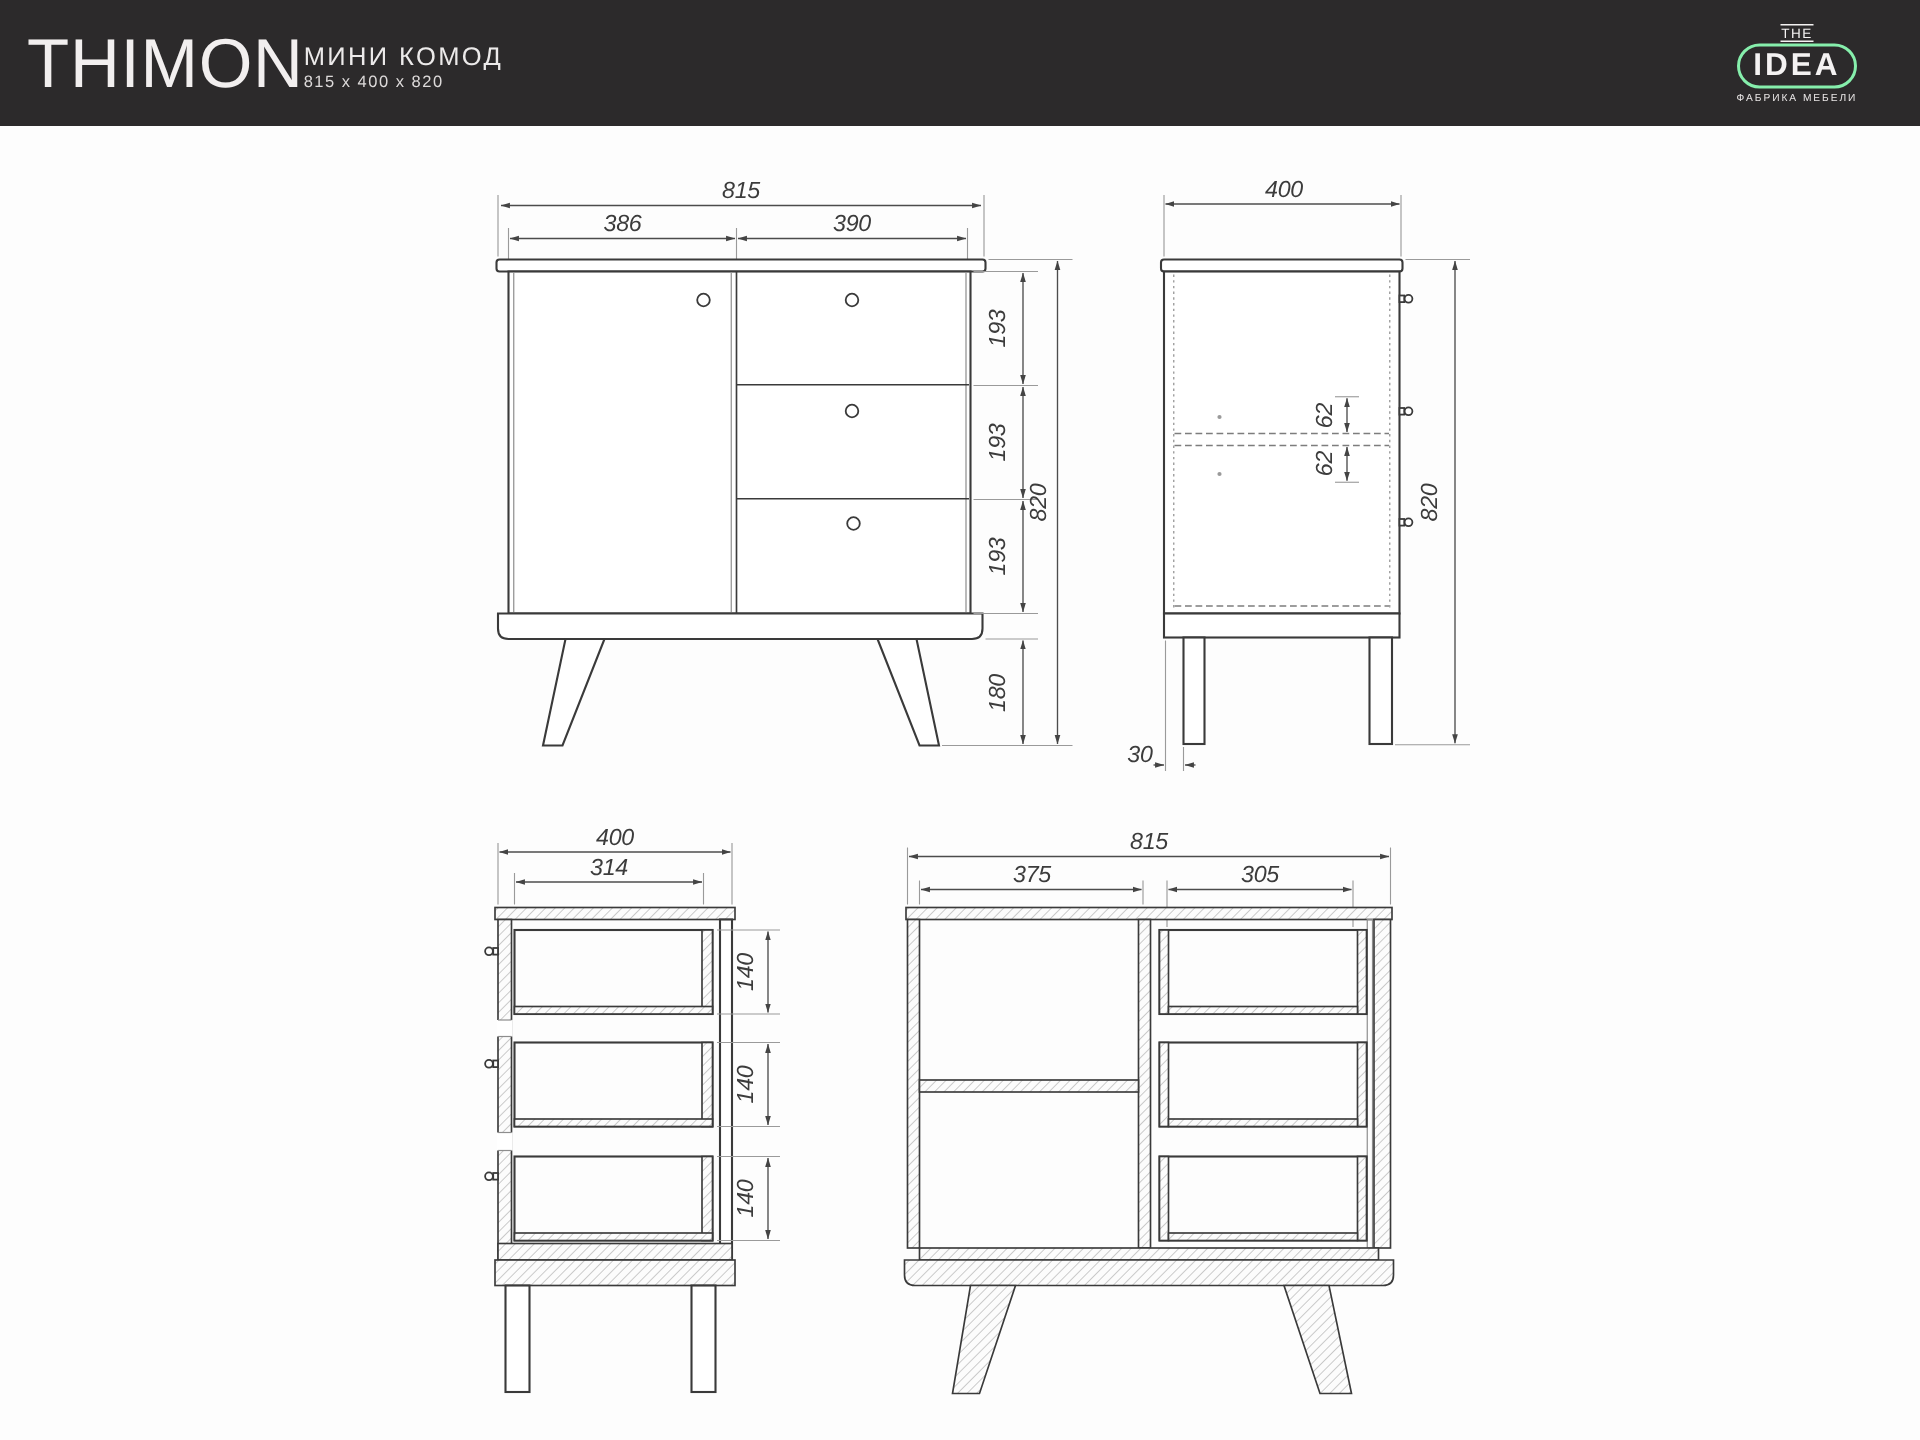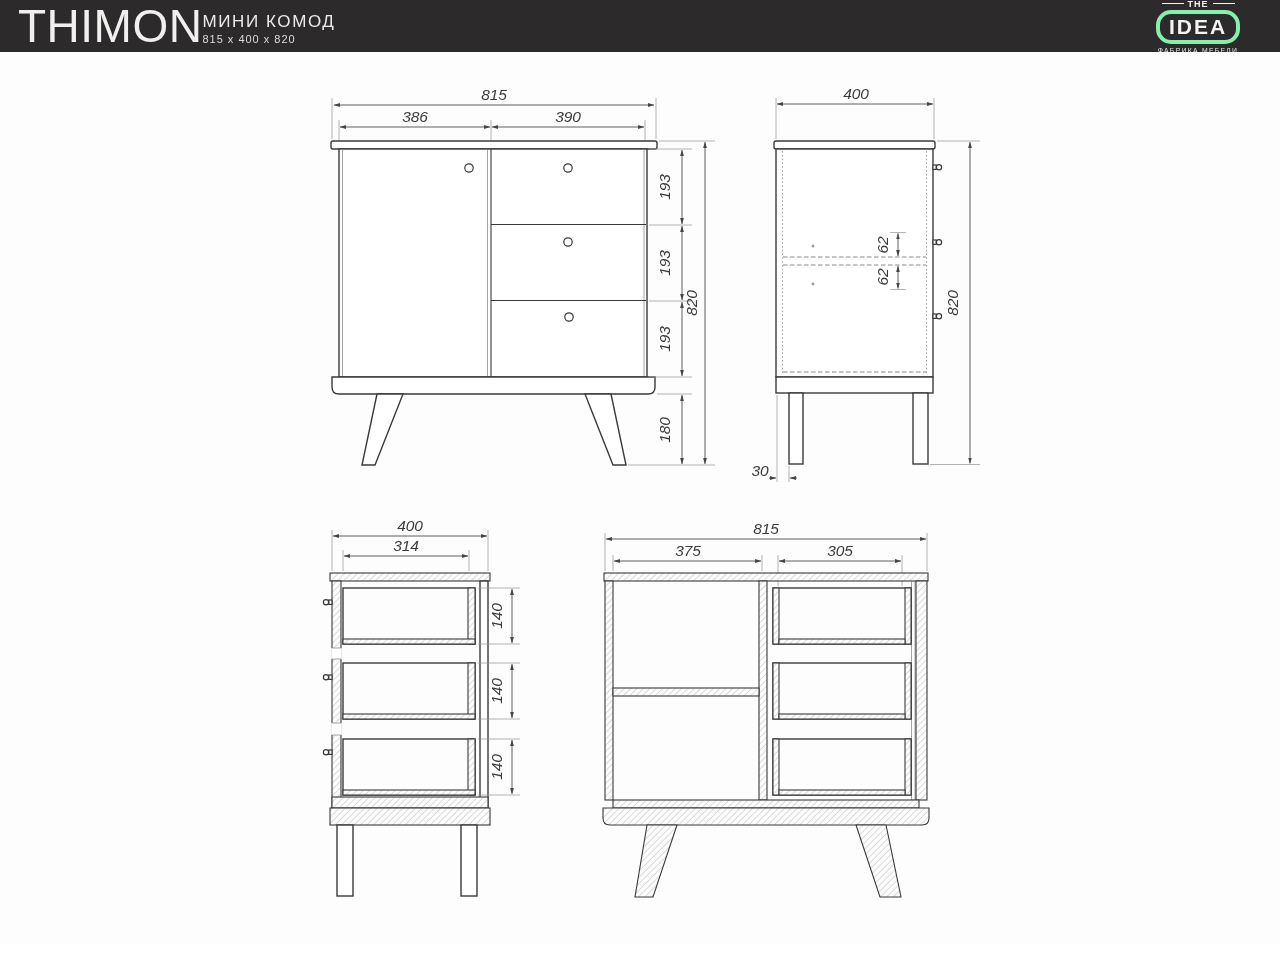--- a/index.html
+++ b/index.html
@@ -1,28 +1,28 @@
 <!DOCTYPE html>
 <html><head>
 <meta charset="utf-8">
 <style>
   html,body{margin:0;padding:0;width:1280px;height:960px;background:#fff;overflow:hidden;
     font-family:"Liberation Sans",sans-serif;}
   
-  .header{box-sizing:border-box;width:1280px;height:52px;background:#2c2a2b;color:#f4f2f2;
+  .header{box-sizing:border-box;width:1280px;height:84px;background:#2c2a2b;color:#f4f2f2;
     display:flex;align-items:center;justify-content:space-between;padding:0 30px 0 18px;}
   .title-block{display:flex;align-items:center;}
   .brand-title{font-size:46px;font-weight:400;letter-spacing:.5px;line-height:1;color:#f2efef;}
   .subtitle{margin-left:0;margin-top:4px;}
   .subtitle .l1{font-size:17px;letter-spacing:1.6px;color:#eceaea;}
   .subtitle .l2{font-size:11px;letter-spacing:1px;color:#dddada;margin-top:1px;}
   .logo{display:flex;flex-direction:column;align-items:center;width:104px;}
-  .logo-top{display:flex;align-items:center;font-size:9px;letter-spacing:1px;font-weight:bold;color:#f4f2f2;}
+  .logo-top{display:flex;align-items:center;font-size:9px;letter-spacing:1px;font-weight:normal;color:#f4f2f2;flex-direction:column;}
   .logo-top .bar{display:inline-block;width:22px;height:1px;background:#f4f2f2;margin:0 4px;}
-  .logo-badge{border:4px solid #86efac;border-radius:15px;padding:0 9px;margin-top:1px;
+  .logo-badge{border:2px solid #86efac;border-radius:15px;padding:0 9px;margin-top:1px;
     font-size:21px;font-weight:bold;letter-spacing:2px;line-height:26px;color:#f4f2f2;}
   .logo-tagline{font-size:6.8px;letter-spacing:1.3px;margin-top:3px;color:#e8e5e5;}
   
   .sheet{position:relative;width:1280px;height:892px;background:#fdfdfd;font-style:italic;}
   svg{display:block;}
   .o   {stroke:#3a3a3a;stroke-width:1.4;fill:#fff;}
   .ol  {stroke:#3a3a3a;stroke-width:1.4;fill:none;}
   .mid {stroke:#3a3a3a;stroke-width:1.1;fill:none;}
   .thin{stroke:#8d8d8d;stroke-width:.8;fill:none;}
   .hatch{fill:url(#hatch);stroke:#3a3a3a;stroke-width:1.1;}

